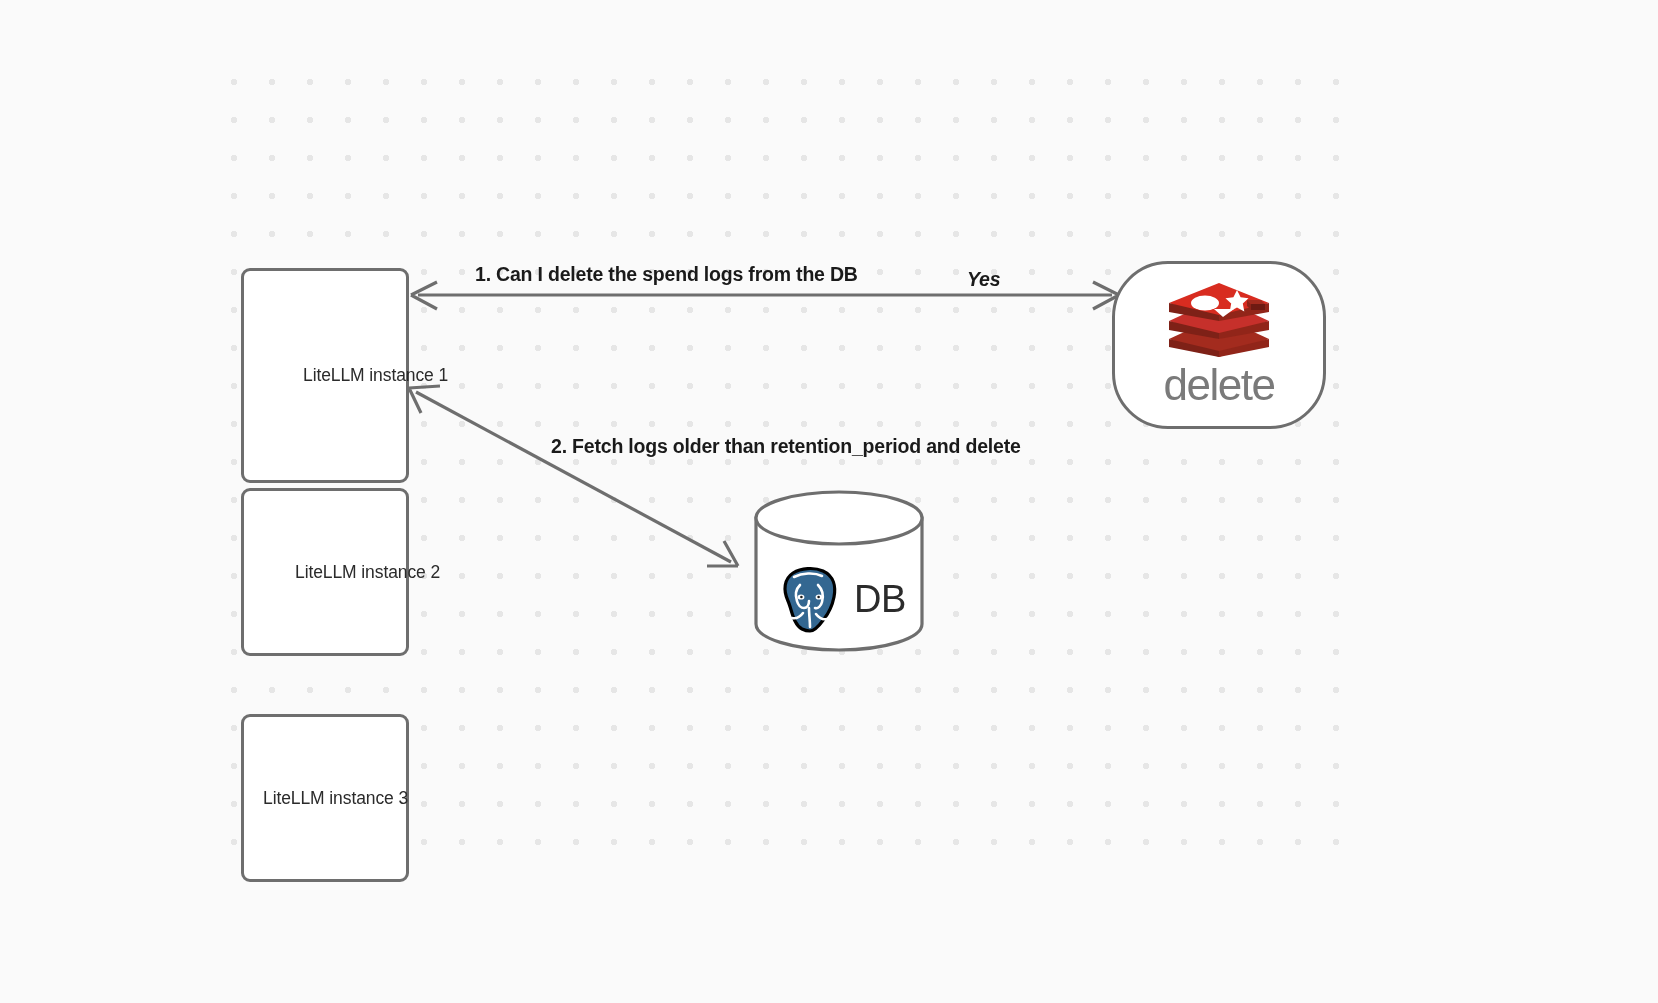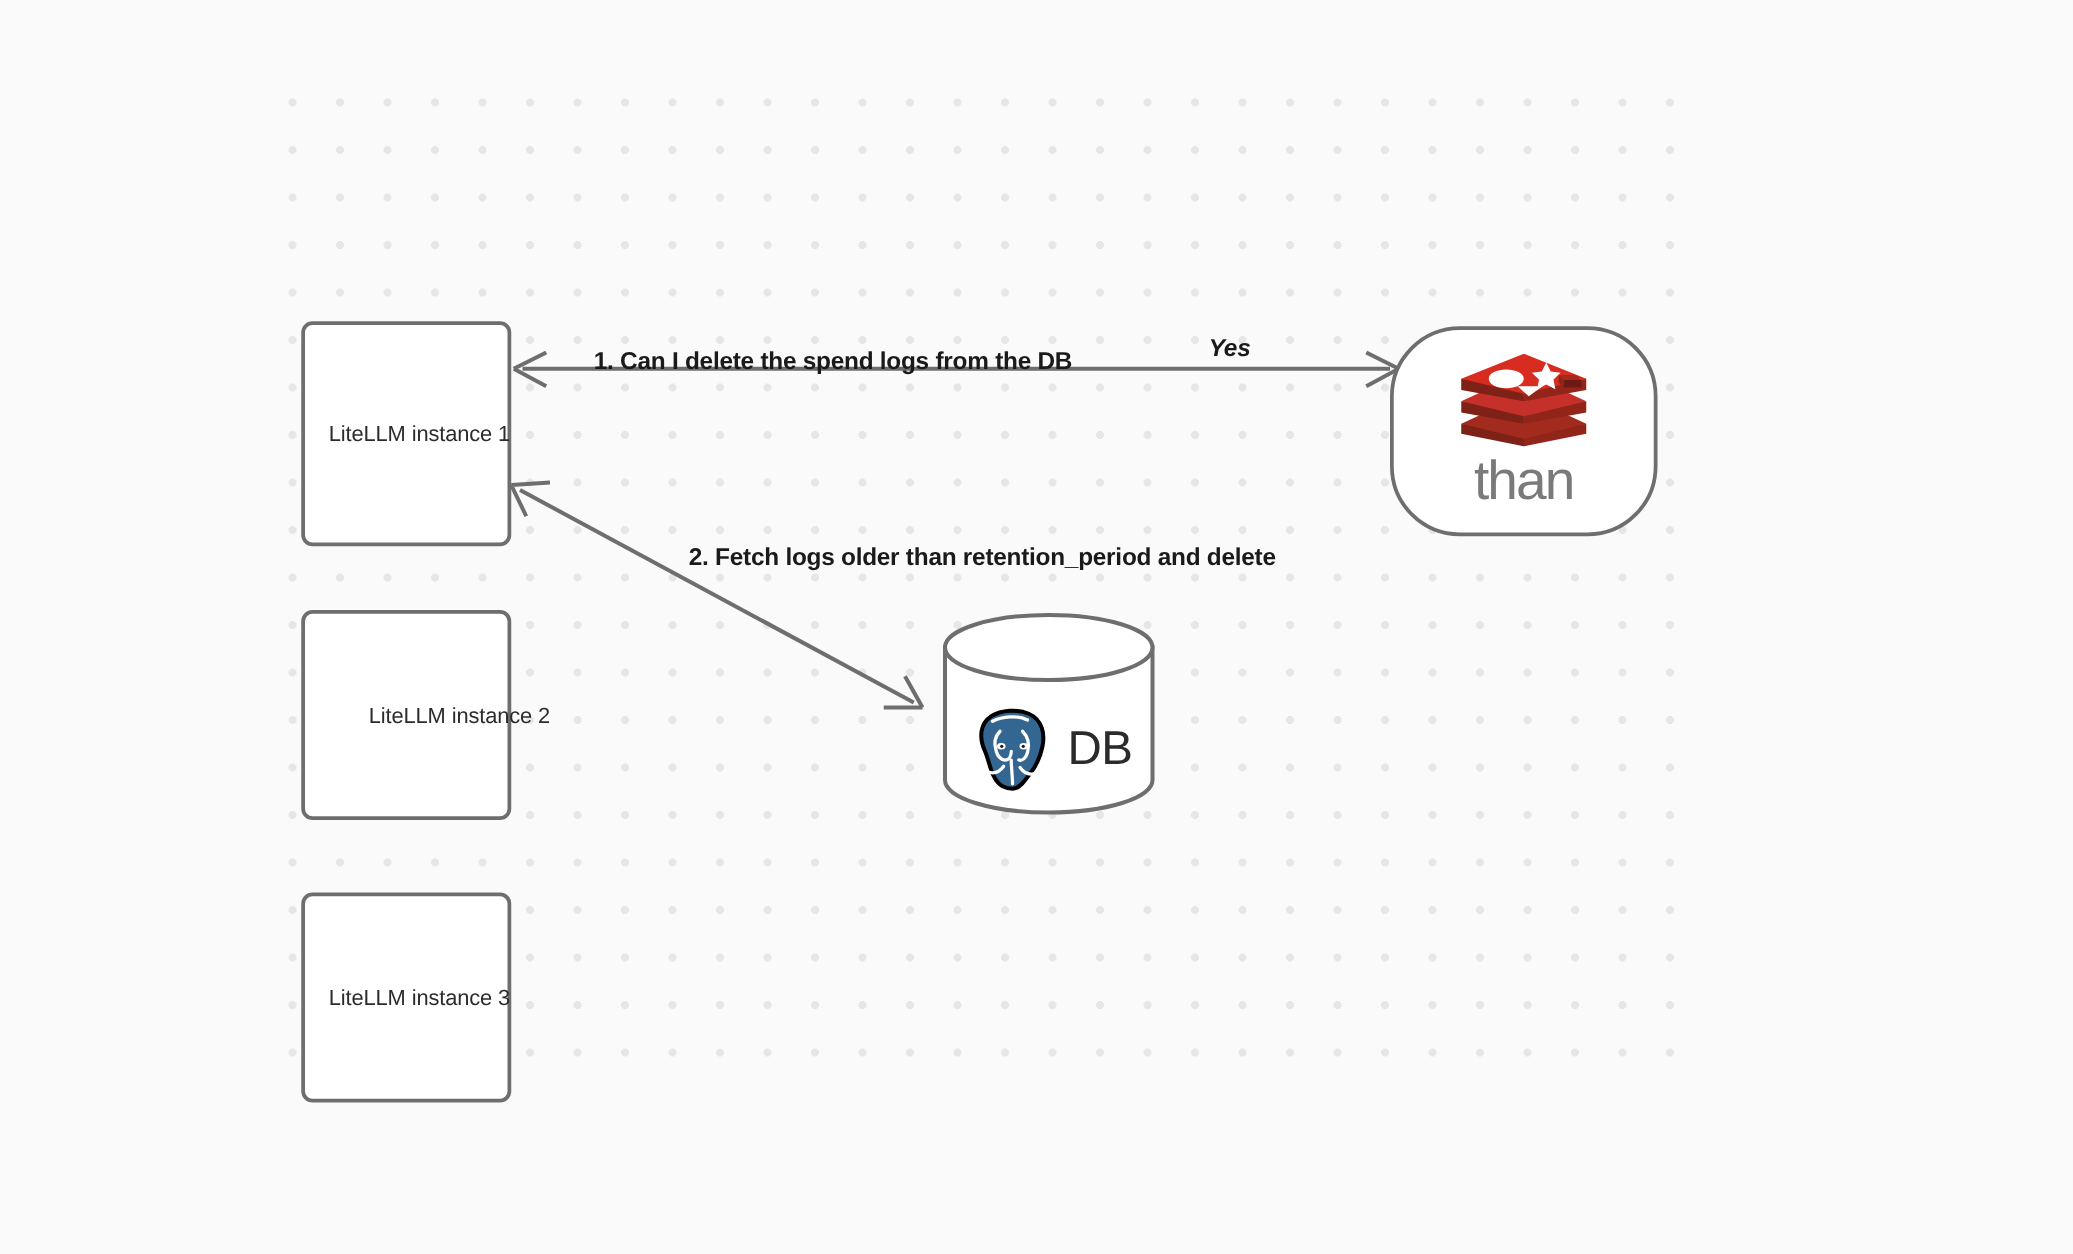--- a/index.html
+++ b/index.html
@@ -57,21 +57,21 @@
   }
   .node-label {
     font-size: 17.5px;
     color: #2b2b2b;
     font-family: "Liberation Sans", sans-serif;
     padding-left: 19px;
     letter-spacing: -0.1px;
     white-space: nowrap;
   }
 
-  #node-litellm-1 { left: 241px; top: 257px; width: 168px; height: 180px; }
+  #node-litellm-1 { left: 241px; top: 268px; width: 168px; height: 215px; padding-left: 40px; }
   #node-litellm-2 { left: 241px; top: 488px; width: 168px; height: 168px; padding-left: 32px; }
   #node-litellm-3 { left: 241px; top: 714px; width: 168px; height: 168px; }
 
   
   #node-redis {
     left: 1112px;
     top: 261px;
     width: 214px;
     height: 168px;
     border-radius: 56px;
@@ -119,21 +119,21 @@
   
   .edge-label {
     position: absolute;
     font-family: "Liberation Sans", sans-serif;
     font-weight: bold;
     font-size: 19.5px;
     color: #1a1a1a;
     white-space: nowrap;
     letter-spacing: -0.2px;
   }
-  #label-1 { left: 475px; top: 278px; }
+  #label-1 { left: 475px; top: 263px; }
   #label-1-yes { left: 967px; top: 268px; font-style: italic; }
   #label-2 { left: 551px; top: 435px; }
 </style>
 </head>
 <body>
 
 <div id="canvas">
 
   <div id="dotgrid"></div>
 
@@ -187,21 +187,21 @@
 
           <ellipse cx="40" cy="20" rx="14" ry="7.5" fill="#ffffff"></ellipse>
           <path d="M72 7 L75.6 14.2 L83.5 15.2 L77.8 20.6 L79.3 28.4 L72 24.6 L64.7 28.4 L66.2 20.6 L60.5 15.2 L68.4 14.2 Z" fill="#ffffff"></path>
           <path d="M49 26 L69 26 L58 34 Z" fill="#ffffff"></path>
 
           <path d="M82 17 L96 17 L100 21 L86 21 Z" fill="#a32b1e"></path>
           <path d="M86 21 L100 21 L100 27 L86 27 Z" fill="#6e1a12"></path>
           <path d="M82 17 L86 21 L86 27 L82 23 Z" fill="#8e2318"></path>
         </svg>
       </span>
-      <span style="font-size:44px;color:#7a7a7a;font-family:'Liberation Sans',sans-serif;letter-spacing:-1.5px;line-height:1;">than</span>
+      <span style="font-size:44px;color:#7a7a7a;font-family:'Liberation Sans',sans-serif;letter-spacing:-1.5px;line-height:1;">delete</span>
     </div>
   </div>
 
   <div id="node-db">
     <svg width="172" height="162" viewBox="0 0 172 162">
       <path d="M3 28 L3 134 A83 26 0 0 0 169 134 L169 28 Z" fill="#ffffff" stroke="#6e6e6e" stroke-width="3.2"></path>
       <ellipse cx="86" cy="28" rx="83" ry="26" fill="#ffffff" stroke="#6e6e6e" stroke-width="3.2"></ellipse>
     </svg>
     <div class="db-content">
       <span style="display:block;line-height:0;">

